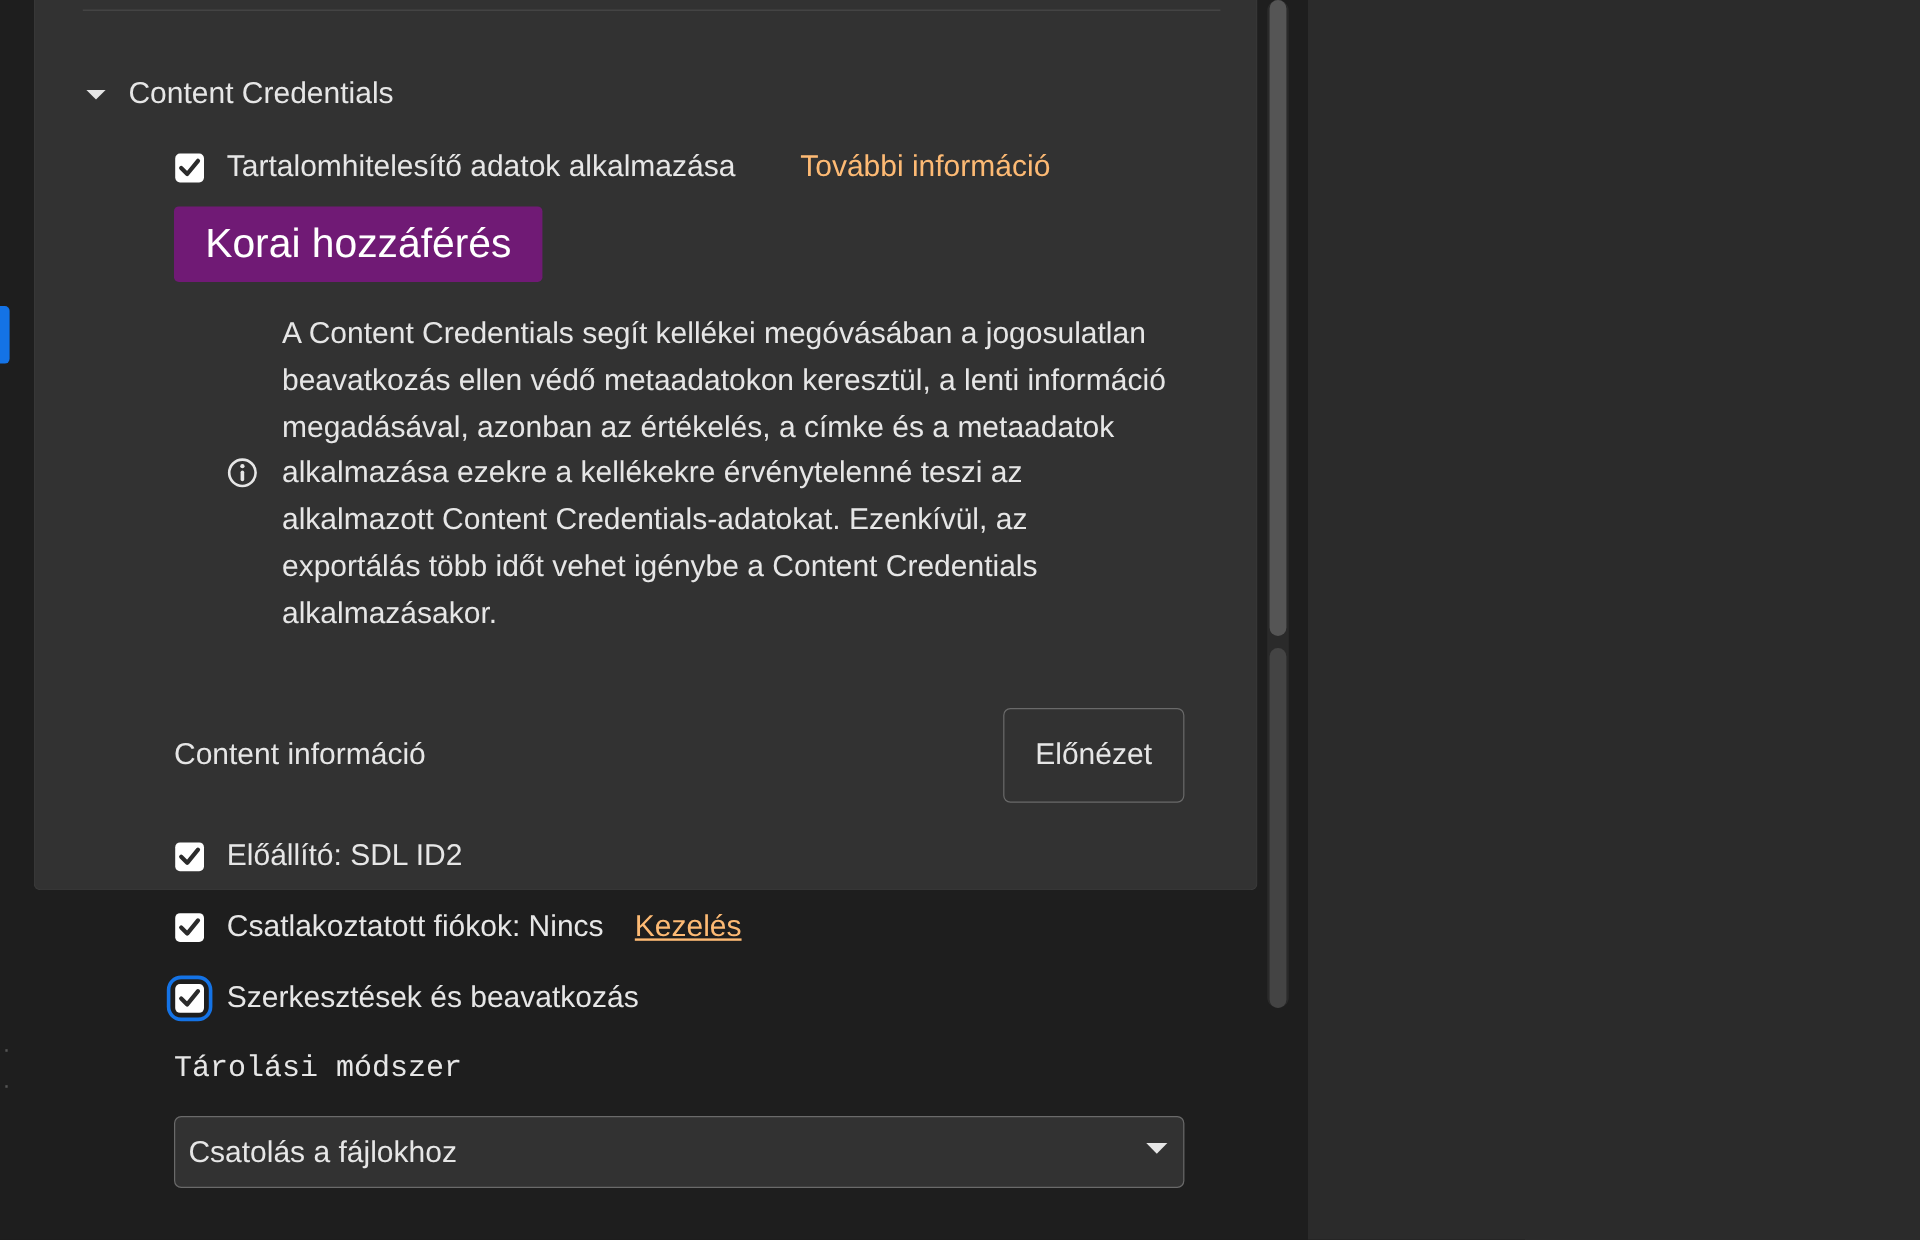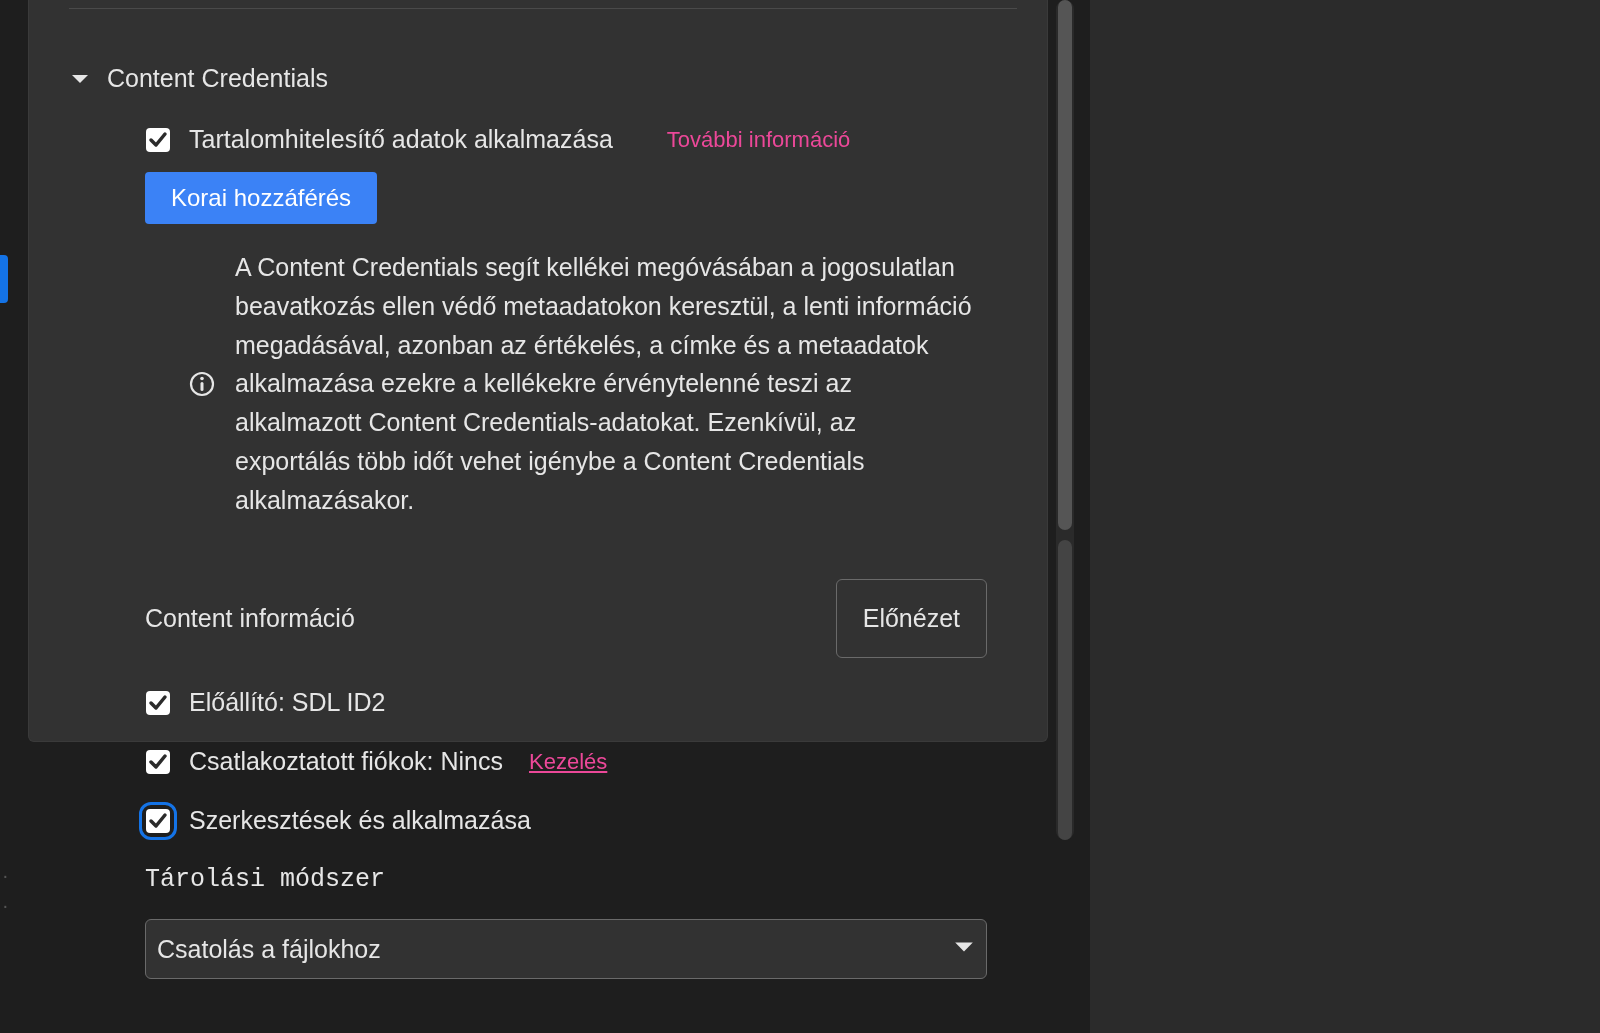--- a/index.html
+++ b/index.html
@@ -100,35 +100,35 @@
   }
   .cb svg { display: block; }
 
   .label {
     font-size: 25px;
     font-weight: 400;
     color: #e6e6e6;
   }
 
   .link {
-    color: #ec4899;
-    font-size: 22px;
+    color: #fdba74;
+    font-size: 25px;
     cursor: pointer;
   }
   .link.underline {
     text-decoration: underline;
   }
 
   .btn-primary {
-    background: #3b82f6;
+    background: #701a75;
     color: #ffffff;
     border: none;
     border-radius: 4px;
     padding: 12px 26px;
-    font-size: 24px;
+    font-size: 34px;
     font-weight: 500;
     cursor: pointer;
   }
 
   .info-block {
     display: flex;
     gap: 20px;
     padding: 24px 60px 0 160px;
     align-items: center;
   }
@@ -313,21 +313,21 @@
   </div>
 
   <div class="check-line">
     <span class="cb-wrap focused">
       <span class="cb">
         <svg width="20" height="20" viewBox="0 0 20 20">
             <path d="M3 10 L8 15 L17 4" stroke="#2b2b2b" stroke-width="3.5" fill="none" stroke-linecap="round" stroke-linejoin="round"></path>
           </svg>
       </span>
     </span>
-    <span class="label">Szerkesztések és alkalmazása</span>
+    <span class="label">Szerkesztések és beavatkozás</span>
   </div>
 
   <div class="storage-label">Tárolási módszer</div>
 
   <div class="dropdown">
     <span>Csatolás a fájlokhoz</span>
     <span>
       <svg width="22" height="22" viewBox="0 0 20 20">
           <path d="M2 6 L10 14 L18 6 Z"></path>
         </svg>

